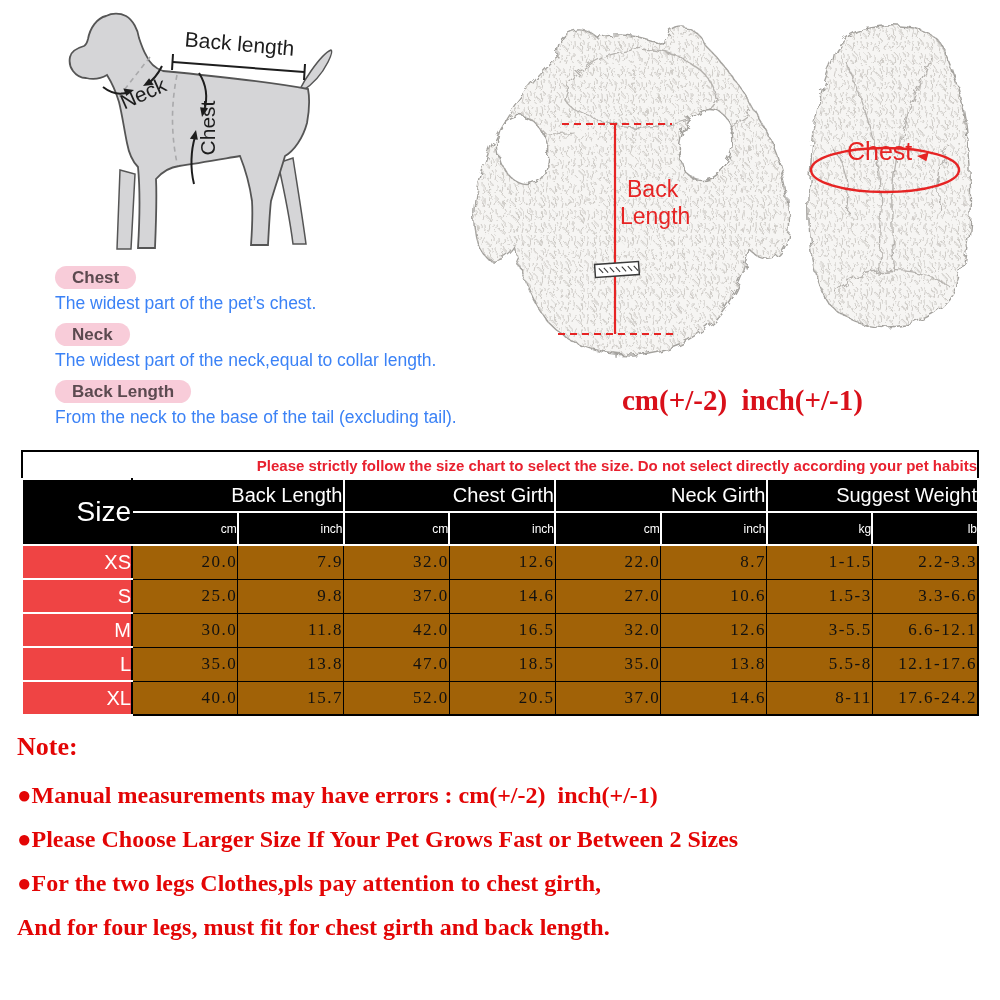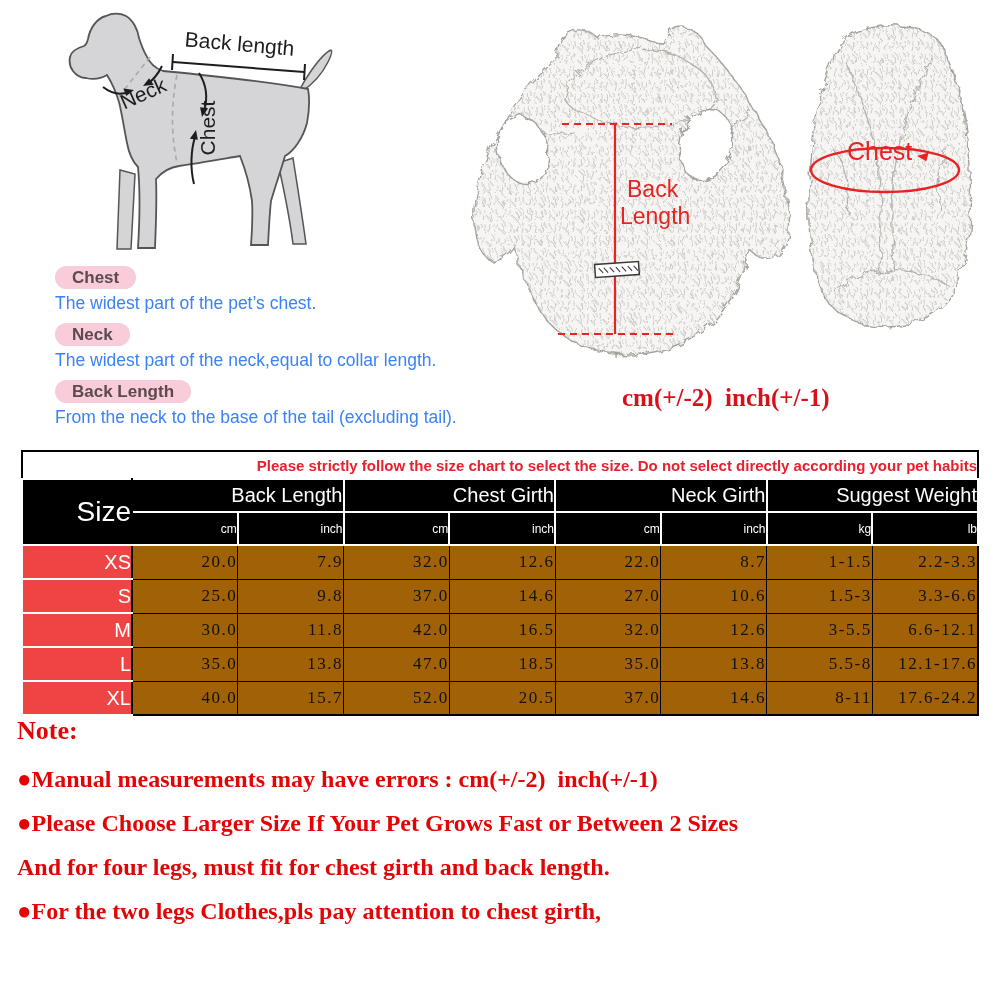--- a/index.html
+++ b/index.html
@@ -2,21 +2,21 @@
 <html><head>
 <meta charset="utf-8">
 <style>
   html,body{margin:0;padding:0;background:#ffffff;}
   .canvas{position:relative;width:1000px;height:1000px;background:#ffffff;overflow:hidden;
           font-family:"Liberation Sans",sans-serif;}
   .art{position:absolute;left:0;top:0;width:1000px;height:445px;}
 
   
   .tolerance{position:absolute;left:622px;top:384px;width:360px;
-             font-family:"Liberation Serif",serif;font-weight:bold;font-size:25px;
+             font-family:"Liberation Serif",serif;font-weight:bold;font-size:29px;
              color:#d9101a;white-space:pre-wrap;}
 
   
   .defs{position:absolute;left:55px;top:266px;width:470px;}
   .def-item{margin-bottom:7px;}
   .pill{display:inline-block;background:#f8ccd9;color:#5c4a50;font-weight:bold;
         font-size:17px;line-height:23px;padding:0 17px;border-radius:12px;}
   .deftext{color:#3b82f6;font-size:17.5px;line-height:26px;margin-top:1px;}
 
   
@@ -30,21 +30,21 @@
   th.group{font-size:20px;height:31px;}
   th.unit{font-size:12px;height:31px;}
   th.sizelbl{background:#ef4444;color:#fff;font-weight:normal;font-size:20px;
              border:2px solid #fff;border-right:2px solid #000;height:32px;}
   td.val{background:#a16207;color:#111;border:1px solid #000;height:32px;
          font-family:"Liberation Serif",serif;font-size:17px;letter-spacing:1.5px;}
 
   
   .notes{position:absolute;left:17px;top:716px;width:960px;color:#e30505;
          font-family:"Liberation Serif",serif;font-weight:bold;}
-  .note-head{font-size:26px;margin-bottom:20px;}
+  .note-head{font-size:26px;margin-bottom:20px;margin-top:16px;}
   .note-line{font-size:24px;margin-bottom:17px;white-space:pre-wrap;}
 </style>
 </head>
 <body>
 
 <div class="canvas">
 
   <svg class="art" viewBox="0 0 1000 445">
     <defs>
       <filter id="fuzz" x="-10%" y="-10%" width="120%" height="120%">
@@ -259,17 +259,17 @@
       <td class="val">8-11</td>
       <td class="val">17.6-24.2</td>
     </tr>
   </tbody>
     </table>
 
   <div class="notes">
     <div class="note-head">Note:</div>
     <div class="note-line">●Manual measurements may have errors : cm(+/-2)  inch(+/-1)</div>
     <div class="note-line">●Please Choose Larger Size If Your Pet Grows Fast or Between 2 Sizes</div>
+    <div class="note-line">●For the two legs Clothes,pls pay attention to chest girth,</div>
     <div class="note-line">And for four legs, must fit for chest girth and back length.</div>
-    <div class="note-line">●For the two legs Clothes,pls pay attention to chest girth,</div>
   </div>
 
 </div>
 
 </body></html>

